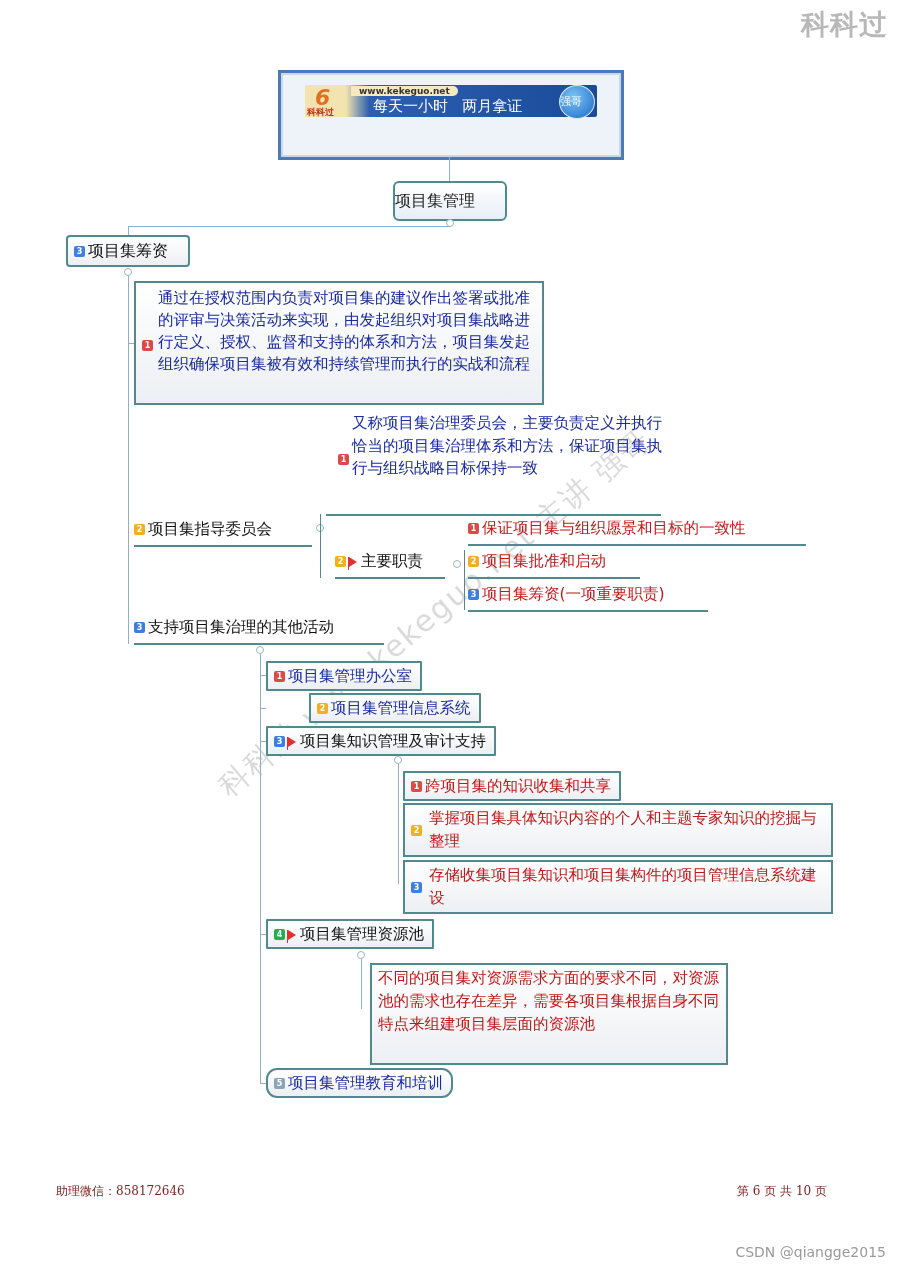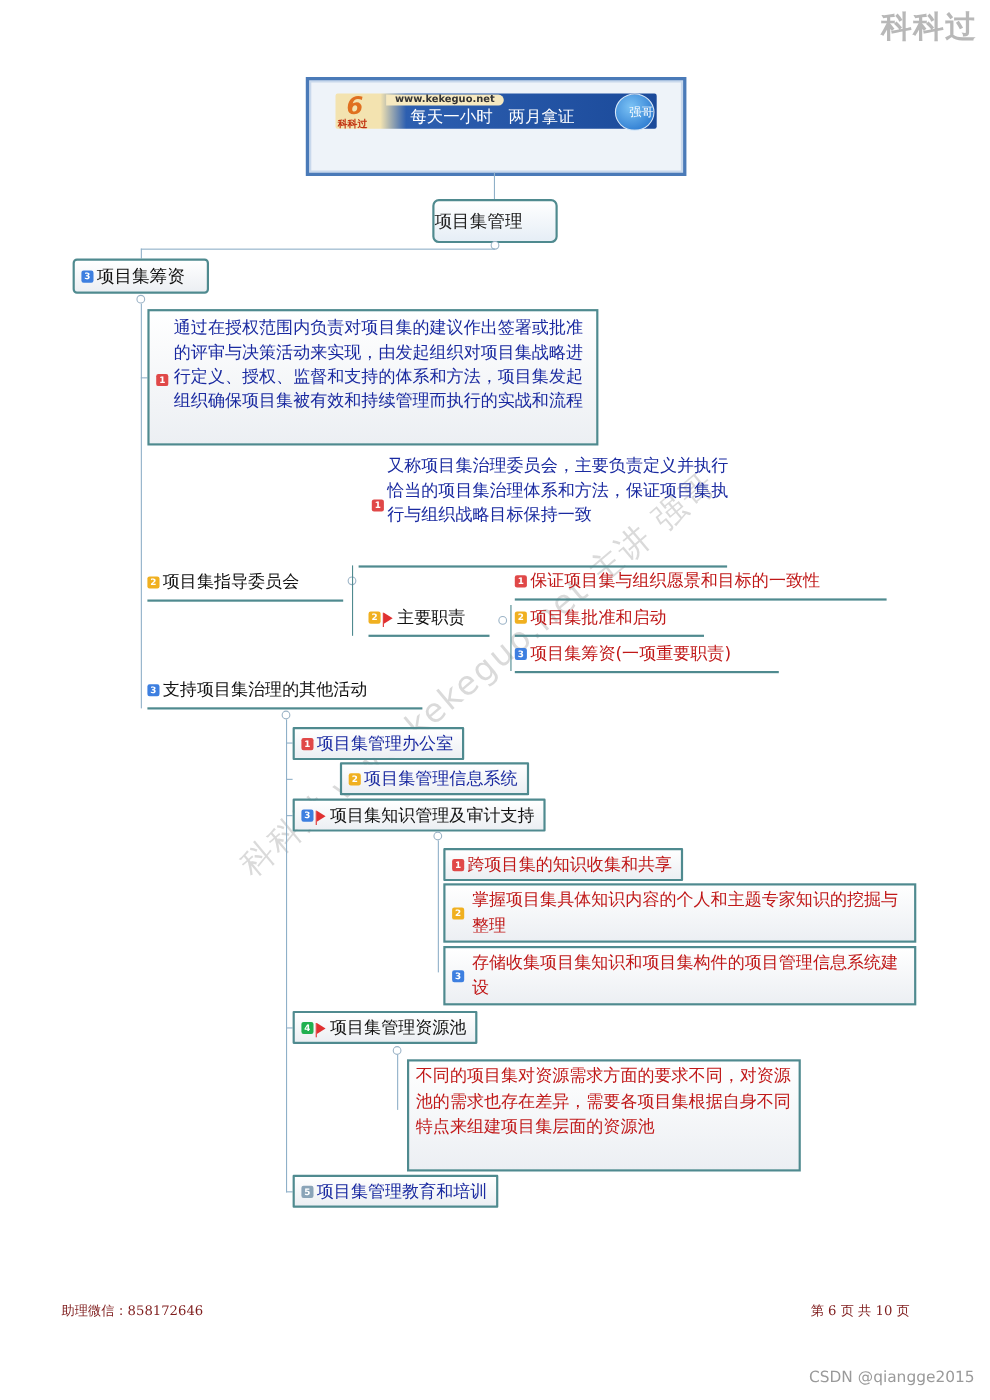--- a/index.html
+++ b/index.html
@@ -11,21 +11,21 @@
   
   .banner { left:278px; top:70px; width:340px; height:84px; border:3px solid #4a7ab8; background:#eef3f9;
             box-shadow:0 0 0 2px #c8d8ec inset; }
   .banner-strip { left:24px; top:12px; width:292px; height:32px;
             background:linear-gradient(90deg,#f3e3b0 0%,#f3e3b0 14%,#2d5fb0 22%,#1b4a9a 100%); border-radius:2px; }
   .logo-box { left:2px; top:0px; width:40px; height:32px; }
   .logo-g { left:8px; top:0px; font-size:22px; font-weight:bold; color:#e07020; font-style:italic; }
   .logo-text { left:0px; top:21px; font-size:9px; color:#c03010; font-weight:bold; }
   .url-pill { left:46px; top:1px; background:#f6e9c0; color:#333; font-size:9px; font-weight:bold; padding:0 8px; border-radius:0 8px 8px 0; }
   .slogan { left:68px; top:12px; color:#ffffff; font-size:15px; white-space:pre; }
-  .badge-circle { left:254px; top:0px; width:34px; height:32px; border-radius:50%; background:radial-gradient(circle at 40% 35%,#7cc3f5,#1a6ac8); color:#fff; font-size:11px; text-align:right; line-height:32px; border:1px solid #d8e8f8; }
+  .badge-circle { left:254px; top:0px; width:34px; height:32px; border-radius:50%; background:radial-gradient(circle at 40% 35%,#7cc3f5,#1a6ac8); color:#fff; font-size:11px; text-align:left; line-height:32px; border:1px solid #d8e8f8; }
   .banner-title { left:0; width:340px; top:50px; text-align:center; font-size:14px; font-weight:bold; color:#2a4a80; }
 
   
   .line { background:#8fb0c8; }
 
   
   .central { left:393px; top:181px; width:110px; height:36px; border:2px solid #4f8a8f; border-radius:6px;
              background:linear-gradient(#ffffff,#e6eef6); font-size:16px; color:#222; text-align:left; line-height:36px; }
 
   .node { border:2px solid #4f8a8f; background:linear-gradient(#ffffff,#eceff3); box-sizing:border-box; }
@@ -164,19 +164,19 @@
 <div class="abs node small-node blk-txt" style="left:266px; top:919px;">
   <span class="pri p4">4</span><span class="flag"></span><span>项目集管理资源池</span>
 </div>
 <div class="abs collapse" style="left:357px; top:951px;"></div>
 <div class="abs line" style="left:361px; top:959px; width:1px; height:50px;"></div>
 <div class="abs node red-txt" style="left:370px; top:963px; width:358px; height:102px; font-size:15.5px; line-height:23px; padding:2px 6px;">
   <span>不同的项目集对资源需求方面的要求不同，对资源池的需求也存在差异，需要各项目集根据自身不同特点来组建项目集层面的资源池</span>
 </div>
 
 <div class="abs line" style="left:260px; top:1083px; width:6px; height:1px;"></div>
-<div class="abs node small-node blue-txt" style="left:266px; top:1068px;">
+<div class="abs node small-node blue-txt" style="left:266px; top:1068px;border-radius:11px;">
   <span class="pri p5">5</span><span>项目集管理教育和培训</span>
 </div>
 
 <div class="abs footer" style="left:56px; top:1183px;">助理微信：858172646</div>
 <div class="abs footer" style="left:737px; top:1183px;">第 6 页 共 10 页</div>
 <div class="abs csdn">CSDN @qiangge2015</div>
 
 </body></html>

